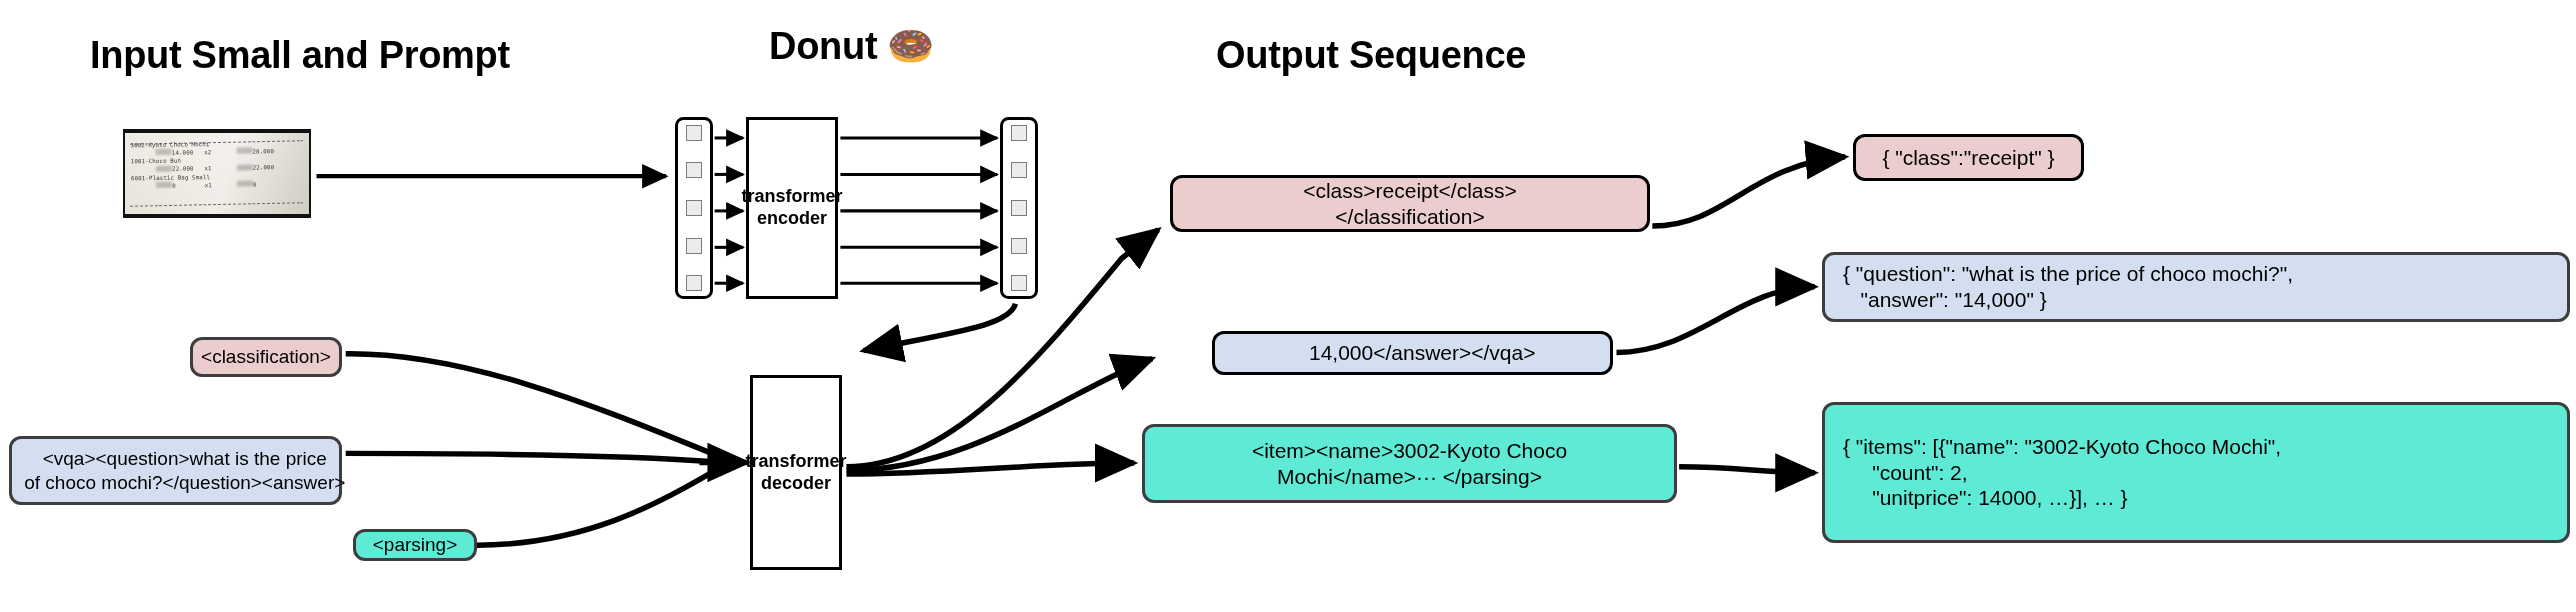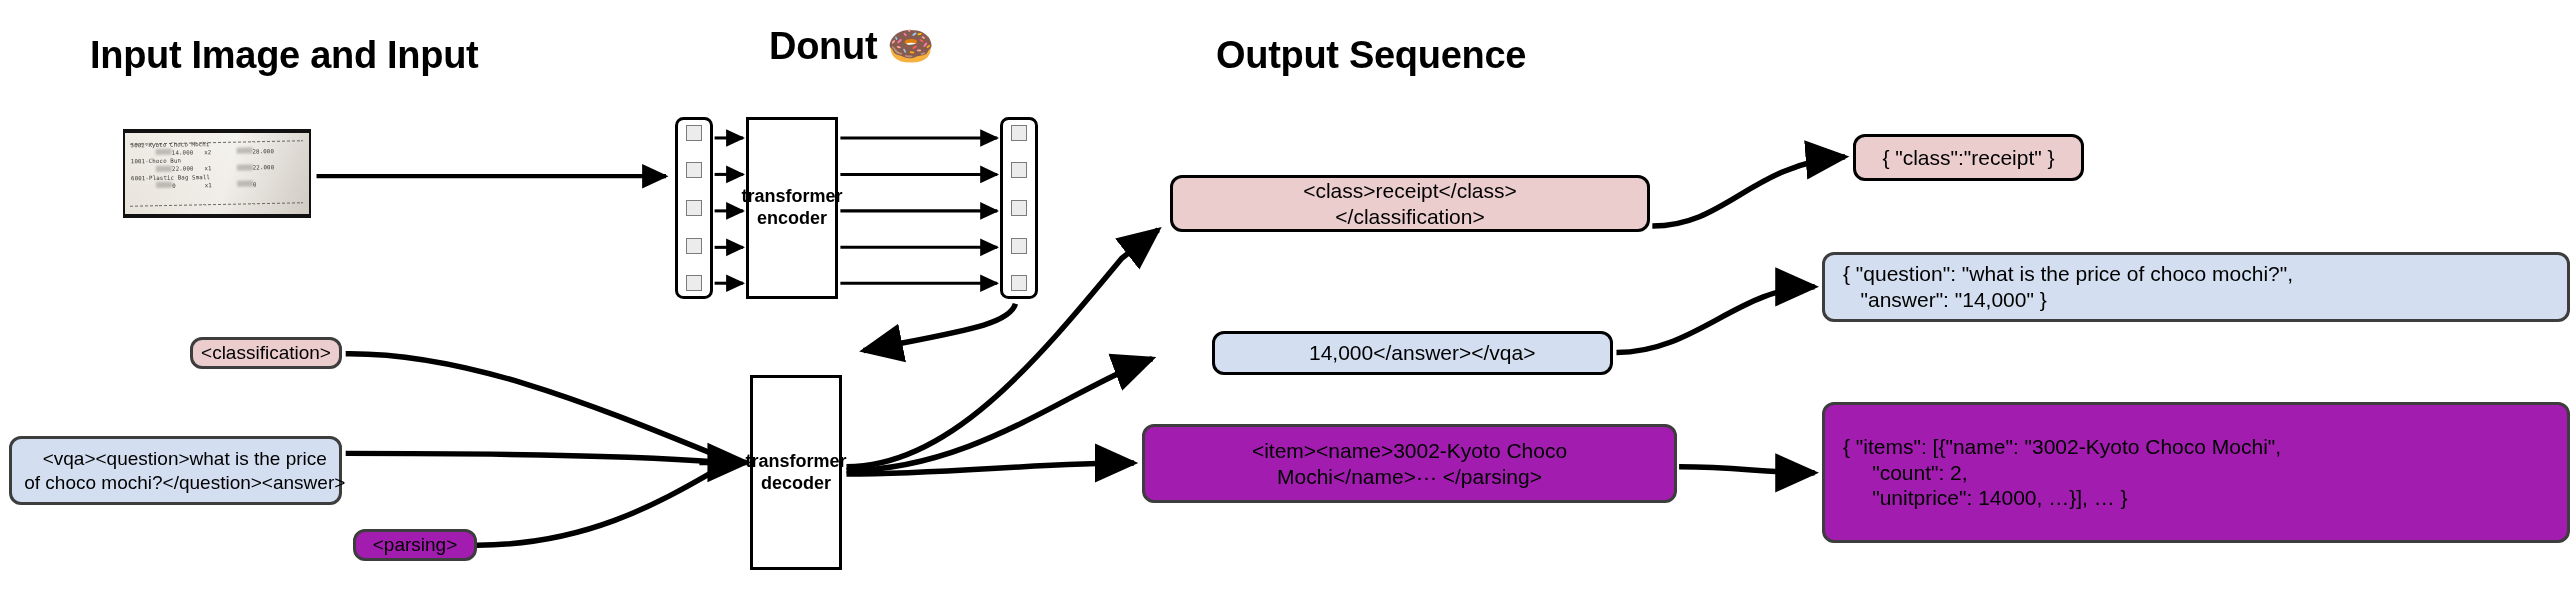--- a/index.html
+++ b/index.html
@@ -132,39 +132,39 @@
   }
   .rbox.hard {
     border-color: #000;
   }
   .rbox.left {
     justify-content: flex-start;
     text-align: left;
   }
   .pink  { background: #eccdcd; }
   .blue  { background: #d3dff0; padding-left: 28px; }
-  .green { background: #a21caf; }
+  .green { background: #5eead4; }
   .pre {
     white-space: pre;
   }
   svg.overlay {
     position: absolute;
     left: 0;
     top: 0;
     width: 2576px;
     height: 612px;
     pointer-events: none;
   }
 </style>
 </head>
 <body>
 
 <div id="stage">
 
-  <div class="col-title" style="left:90px; top:36px;">Input Image and Input</div>
+  <div class="col-title" style="left:90px; top:36px;">Input Small and Prompt</div>
   <div class="col-title" style="left:769px; top:27px;text-align:center;">Donut 🍩</div>
   <div class="col-title" style="left:1216px; top:36px;">Output Sequence</div>
 
   <div class="receipt-frame">
     <div class="receipt-paper">
       <div class="receipt-dash top"></div>
       <div class="receipt-lines"><span>3002-Kyoto Choco Mochi</span>
        <span class="redact"></span><span>14.000</span>   <span>x2</span>       <span class="redact"></span><span>28.000</span>
 <span>1001-Choco Bun</span>
        <span class="redact"></span><span>22.000</span>   <span>x1</span>       <span class="redact"></span><span>22.000</span>
@@ -189,21 +189,21 @@
     <span class="token-cell"></span>
     <span class="token-cell"></span>
     <span class="token-cell"></span>
     <span class="token-cell"></span>
     <span class="token-cell"></span>
   </div>
 
   <div class="tf-box pre" style="left:750px; top:375px; width:92px; height:195px;">transformer
 decoder</div>
 
-  <div class="rbox pink" style="left:190px; top:337px; width:152px; height:32px; font-size:19px;">&lt;classification&gt;</div>
+  <div class="rbox pink" style="left:190px; top:337px; width:152px; height:40px; font-size:19px;">&lt;classification&gt;</div>
 
   <div class="rbox blue pre" style="left:8.5px; top:420px; width:333px; height:69px; font-size:19px;margin-top:16px;">&lt;vqa&gt;&lt;question&gt;what is the price
 of choco mochi?&lt;/question&gt;&lt;answer&gt;</div>
 
   <div class="rbox green" style="left:353px; top:529px; width:124px; height:32px; font-size:19px;">&lt;parsing&gt;</div>
 
   <div class="rbox hard pink pre" style="left:1170px; top:175px; width:480px; height:57px; font-size:21px;">&lt;class&gt;receipt&lt;/class&gt;
 &lt;/classification&gt;</div>
 
   <div class="rbox hard blue pre" style="left:1212px; top:331px; width:401px; height:44px; font-size:21px;">14,000&lt;/answer&gt;&lt;/vqa&gt;</div>

